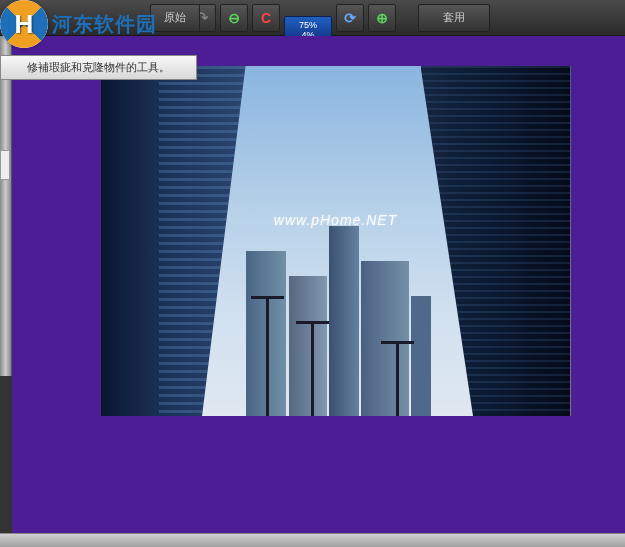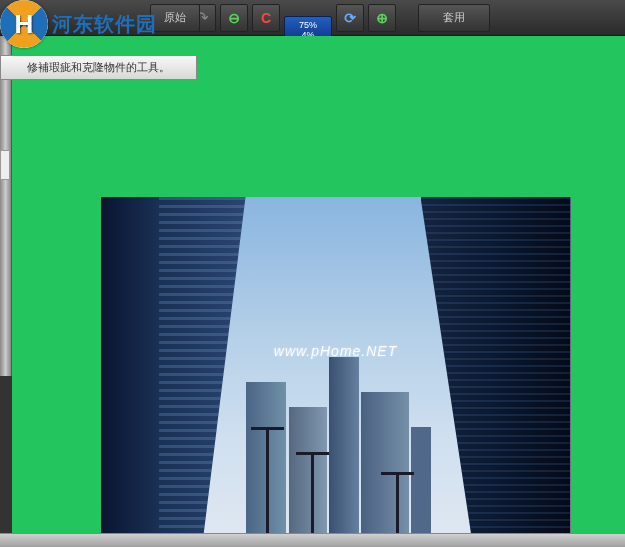--- a/index.html
+++ b/index.html
@@ -152,23 +152,23 @@
       color: #333;
       z-index: 50;
     }
     
     .canvas-area {
       position: absolute;
       top: 36px;
       left: 12px;
       right: 0;
       bottom: 0;
-      background: #22c55e;
+      background: #4c1d95;
       display: flex;
-      align-items: flex-end;
+      align-items: flex-start;
       justify-content: center;
       padding-left: 34px;
     }
     
     .image-container {
       width: 470px;
       height: 350px;
       background: #000;
       position: relative;
       margin-top: 30px;

